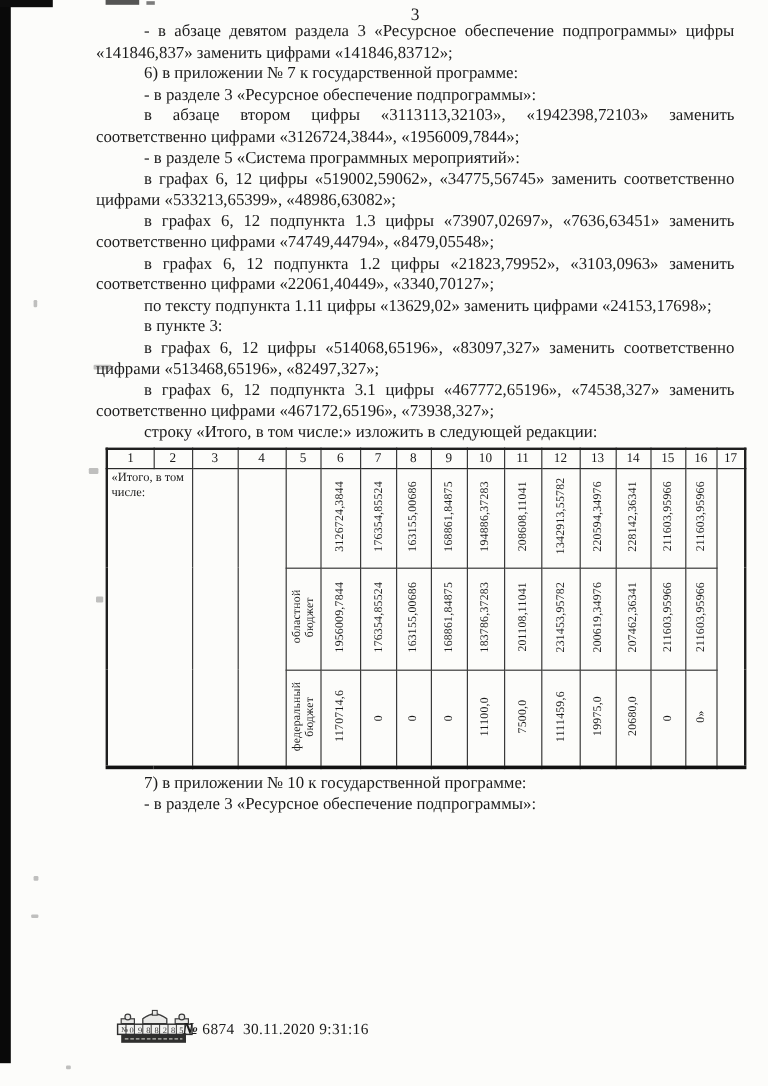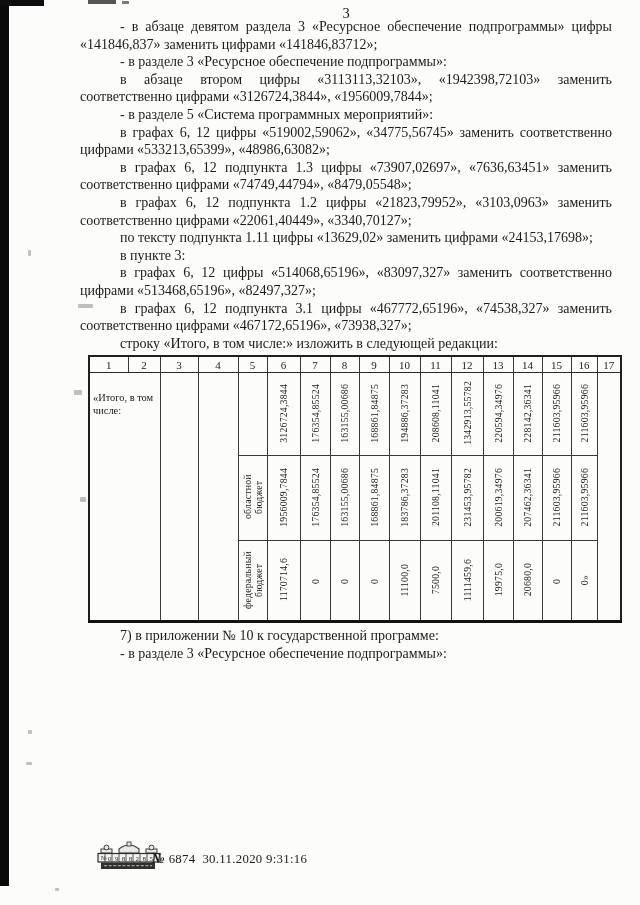--- a/index.html
+++ b/index.html
@@ -29,21 +29,21 @@
   table.grid td{
     border:1px solid #3a3a3a;padding:0;text-align:center;vertical-align:middle;
     font-size:10px;overflow:hidden;
   }
   tr.hd td{height:15px;font-size:11px;border-bottom:1.5px solid #2a2a2a;}
   tr.r1 td{height:82px;}
   tr.r2 td{height:84px;}
   tr.r3 td{height:79px;}
   .itogo{
     text-align:left !important;vertical-align:top !important;
-    padding:19px 3px !important;font-size:10.4px !important;line-height:12.6px;
+    padding:2px 3px !important;font-size:10.4px !important;line-height:12.6px;
   }
   .rot{
     display:inline-block;writing-mode:vertical-rl;transform:rotate(180deg);
     white-space:nowrap;font-size:9.8px;letter-spacing:.2px;
   }
   .rot.wrap{white-space:normal;max-height:74px;line-height:11px;}
   
   .stamp{position:absolute;left:96px;top:841px;width:66px;height:32px;}
   .reg{position:absolute;left:152px;top:851px;font-size:12.8px;letter-spacing:.3px;white-space:nowrap;}
   .reg .nsign{font-style:italic;font-weight:bold;font-size:14px;}
@@ -62,20 +62,21 @@
   <div class="speck" style="left:74px;top:390px;width:8px;height:5px;"></div>
   <div class="speck" style="left:80px;top:497px;width:6px;height:5px;"></div>
   <div class="speck" style="left:28px;top:730px;width:4px;height:4px;"></div>
   <div class="speck" style="left:26px;top:762px;width:6px;height:3px;"></div>
   <div class="speck" style="left:55px;top:888px;width:4px;height:3px;"></div>
 
   <div class="pagenum">3</div>
 
   <div class="content">
     <p class="doc">- в абзаце девятом раздела 3 «Ресурсное обеспечение подпрограммы» цифры «141846,837» заменить цифрами «141846,83712»;</p>
+    <p class="doc">6) в приложении № 7 к государственной программе:</p>
     <p class="doc">- в разделе 3 «Ресурсное обеспечение подпрограммы»:</p>
     <p class="doc">в абзаце втором цифры «3113113,32103», «1942398,72103» заменить соответственно цифрами «3126724,3844», «1956009,7844»;</p>
     <p class="doc">- в разделе 5 «Система программных мероприятий»:</p>
     <p class="doc">в графах 6, 12 цифры «519002,59062», «34775,56745» заменить соответственно цифрами «533213,65399», «48986,63082»;</p>
     <p class="doc">в графах 6, 12 подпункта 1.3 цифры «73907,02697», «7636,63451» заменить соответственно цифрами «74749,44794», «8479,05548»;</p>
     <p class="doc">в графах 6, 12 подпункта 1.2 цифры «21823,79952», «3103,0963» заменить соответственно цифрами «22061,40449», «3340,70127»;</p>
     <p class="doc">по тексту подпункта  1.11 цифры «13629,02» заменить цифрами «24153,17698»;</p>
     <p class="doc">в пункте 3:</p>
     <p class="doc">в графах 6, 12 цифры «514068,65196», «83097,327» заменить соответственно цифрами «513468,65196», «82497,327»;</p>
     <p class="doc">в графах 6, 12 подпункта 3.1 цифры «467772,65196», «74538,327» заменить соответственно цифрами «467172,65196», «73938,327»;</p>

